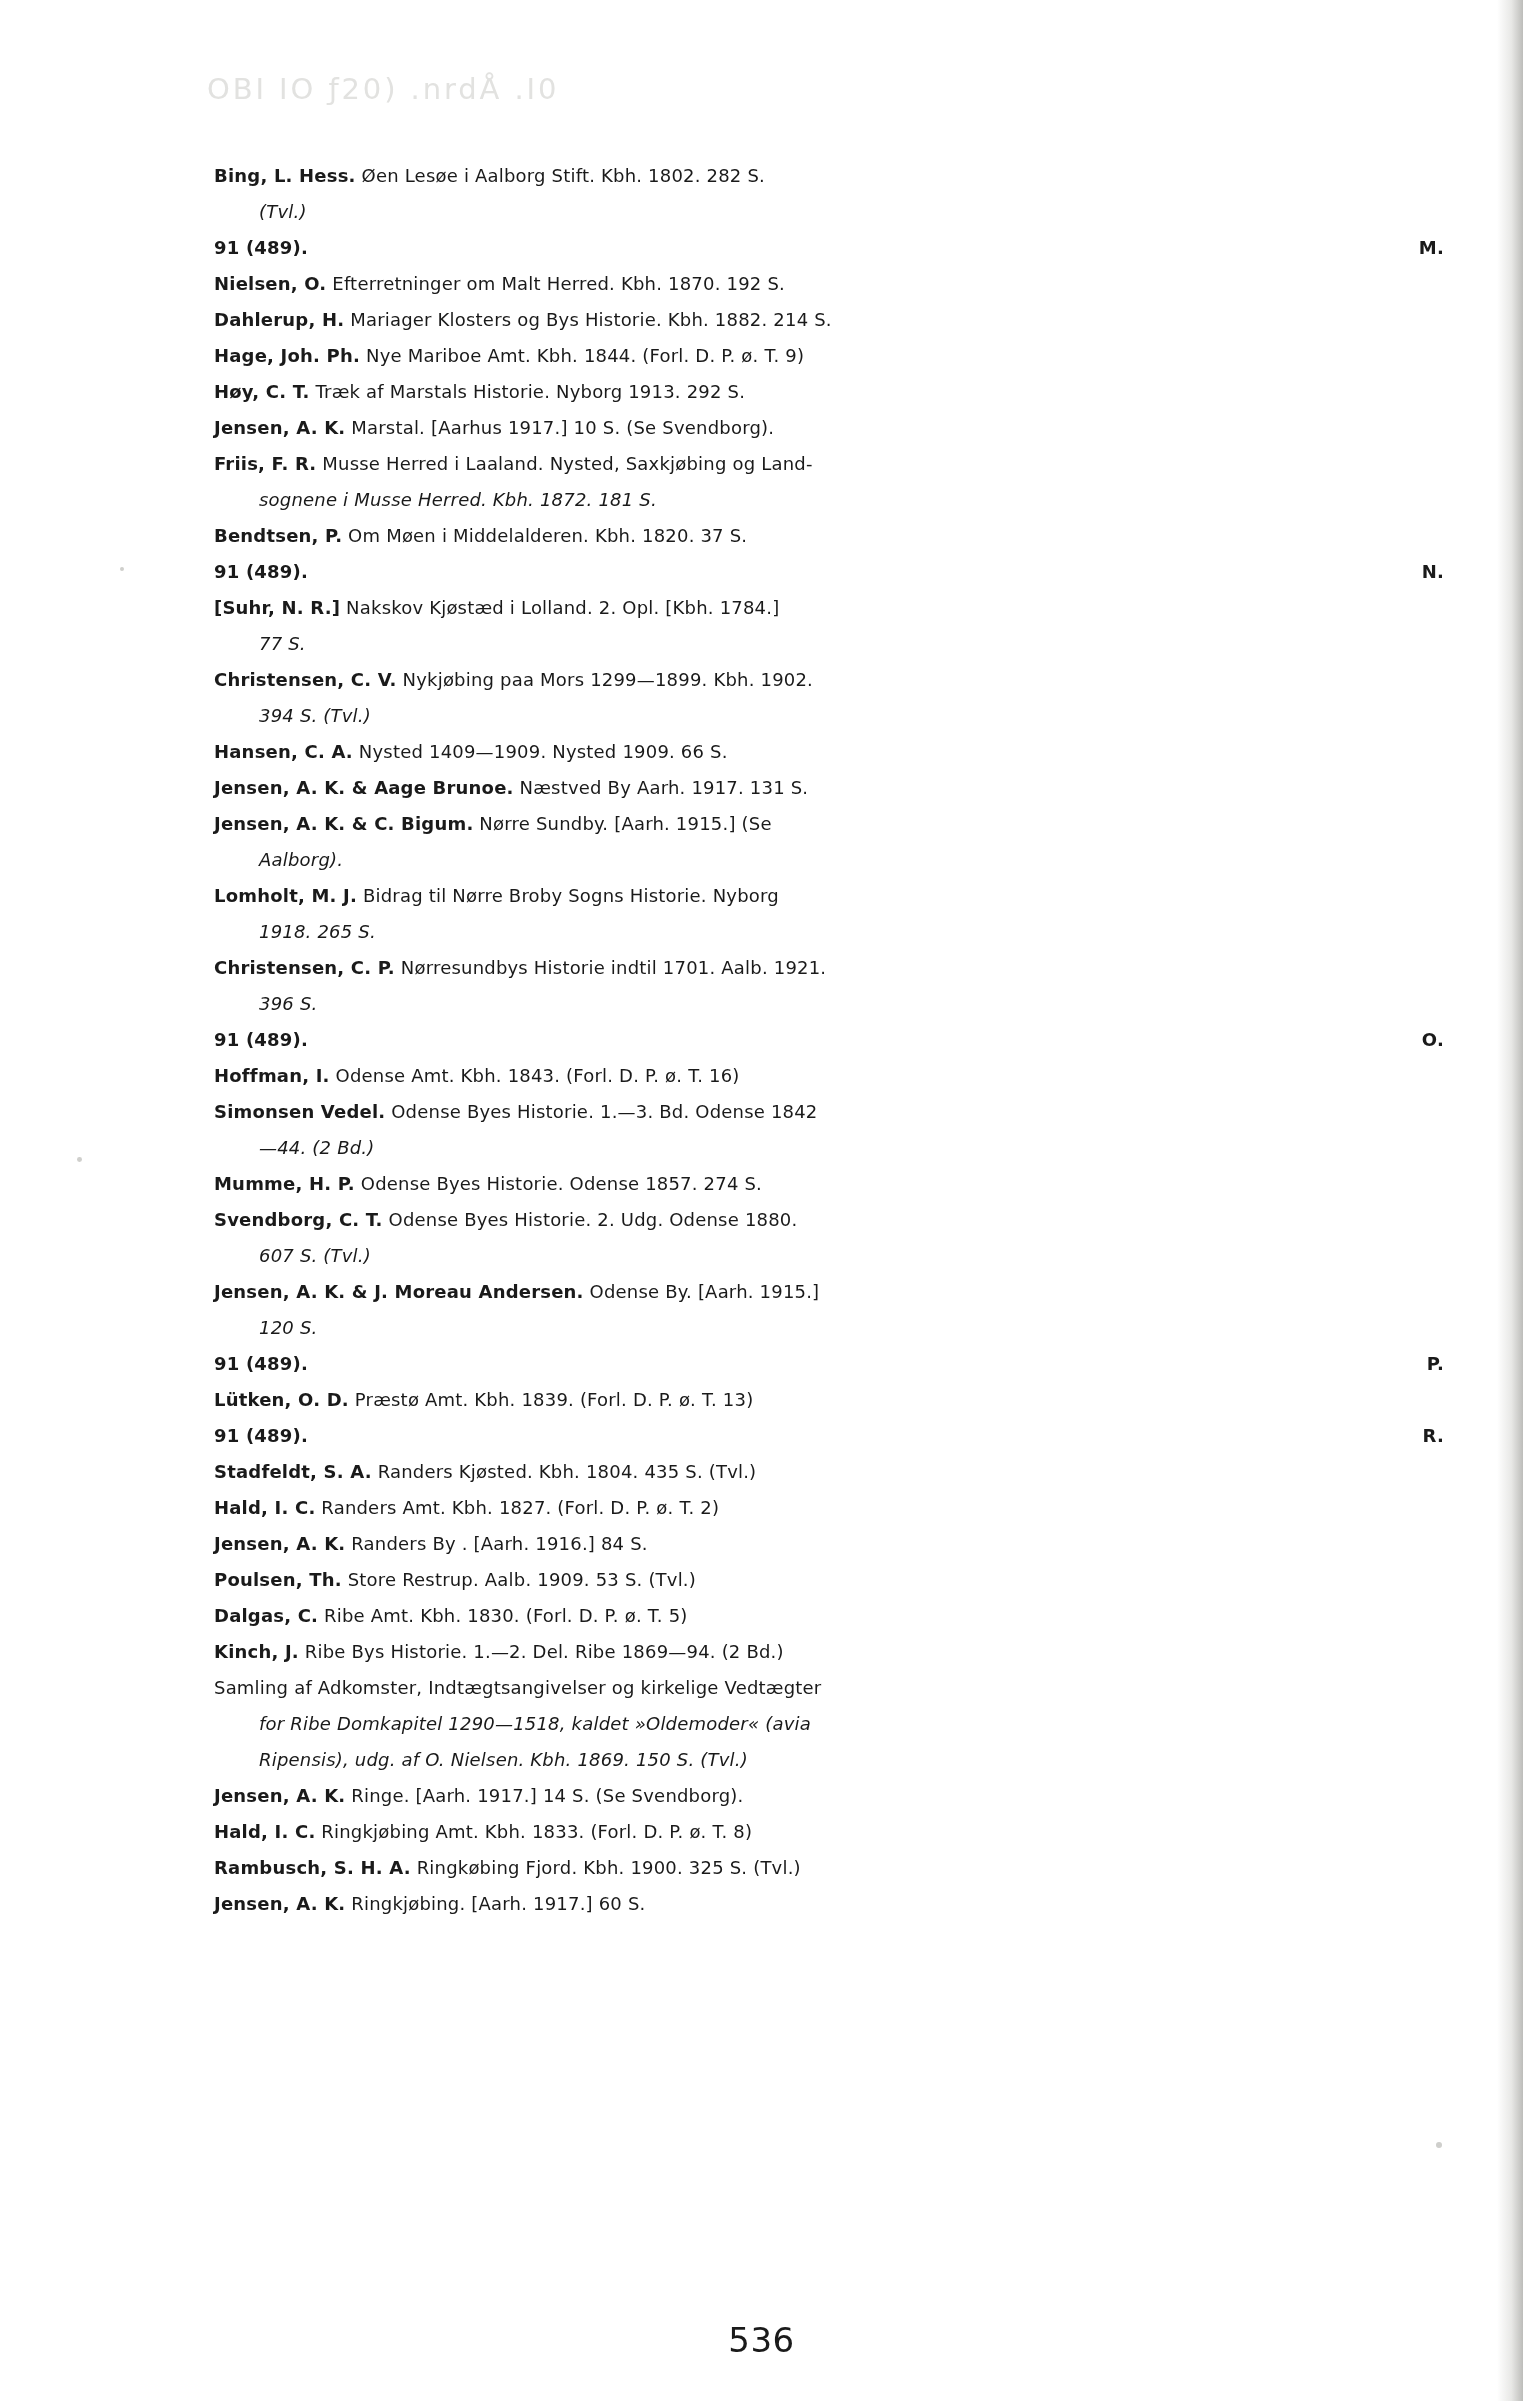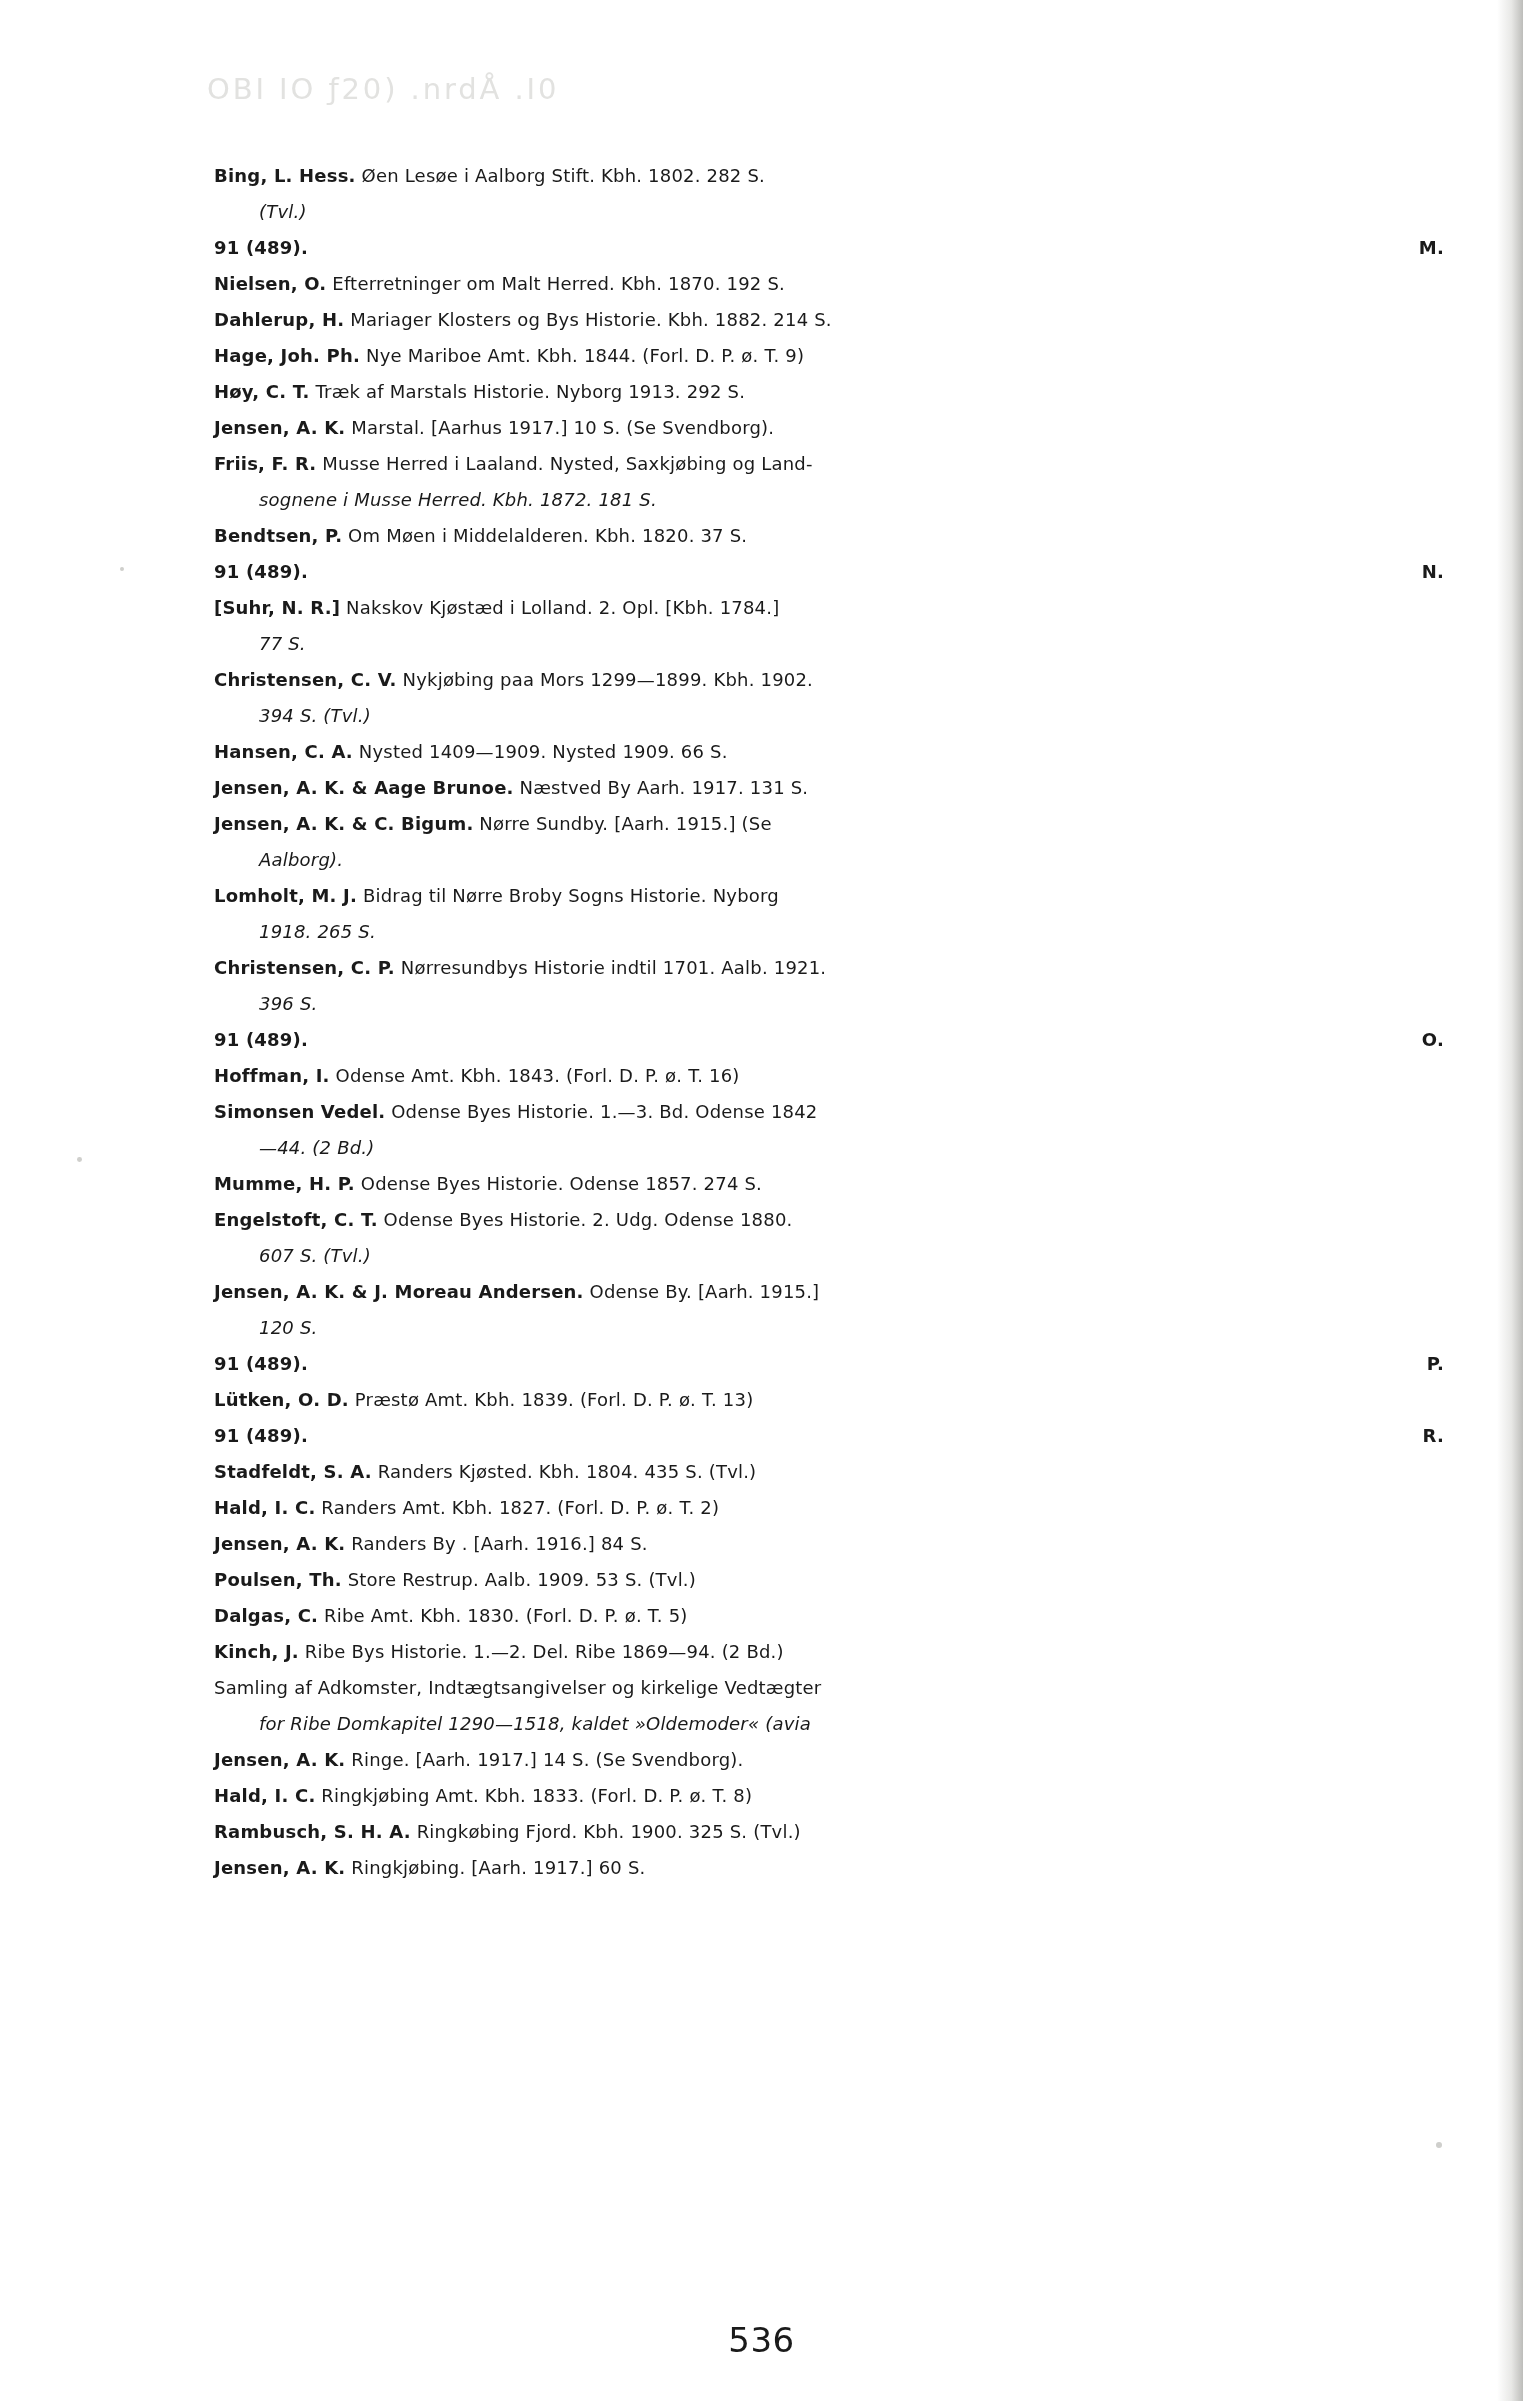--- a/index.html
+++ b/index.html
@@ -120,36 +120,36 @@
       <div class="entry"><span class="au">Jensen, A. K. &amp; Aage Brunoe.</span><span> Næstved By Aarh. 1917. 131 S.</span></div>
       <div class="entry"><span class="au">Jensen, A. K. &amp; C. Bigum.</span><span> Nørre Sundby. [Aarh. 1915.] (Se</span><span class="cont">Aalborg).</span></div>
       <div class="entry"><span class="au">Lomholt, M. J.</span><span> Bidrag til Nørre Broby Sogns Historie. Nyborg</span><span class="cont">1918. 265 S.</span></div>
       <div class="entry"><span class="au">Christensen, C. P.</span><span> Nørresundbys Historie indtil 1701. Aalb. 1921.</span><span class="cont">396 S.</span></div>
       <div class="entry">
         <span class="hdr"><span>91 (489).</span><span class="letter">O.</span></span>
       </div>
       <div class="entry"><span class="au">Hoffman, I.</span><span> Odense Amt. Kbh. 1843.      (Forl. D. P. ø. T. 16)</span></div>
       <div class="entry"><span class="au">Simonsen Vedel.</span><span> Odense Byes Historie. 1.—3. Bd. Odense 1842</span><span class="cont">—44. (2 Bd.)</span></div>
       <div class="entry"><span class="au">Mumme, H. P.</span><span> Odense Byes Historie. Odense 1857. 274 S.</span></div>
-      <div class="entry"><span class="au">Engelstoft, C. T.</span><span> Odense Byes Historie. 2. Udg. Odense 1880.</span><span class="cont">607 S. (Tvl.)</span></div>
+      <div class="entry"><span class="au">Svendborg, C. T.</span><span> Odense Byes Historie. 2. Udg. Odense 1880.</span><span class="cont">607 S. (Tvl.)</span></div>
       <div class="entry"><span class="au">Jensen, A. K. &amp; J. Moreau Andersen.</span><span> Odense By. [Aarh. 1915.]</span><span class="cont">120 S.</span></div>
       <div class="entry">
         <span class="hdr"><span>91 (489).</span><span class="letter">P.</span></span>
       </div>
       <div class="entry"><span class="au">Lütken, O. D.</span><span> Præstø Amt. Kbh. 1839.      (Forl. D. P. ø. T. 13)</span></div>
       <div class="entry">
         <span class="hdr"><span>91 (489).</span><span class="letter">R.</span></span>
       </div>
       <div class="entry"><span class="au">Stadfeldt, S. A.</span><span> Randers Kjøsted. Kbh. 1804. 435 S. (Tvl.)</span></div>
       <div class="entry"><span class="au">Hald, I. C.</span><span> Randers Amt. Kbh. 1827.      (Forl. D. P. ø. T. 2)</span></div>
       <div class="entry"><span class="au">Jensen, A. K.</span><span> Randers By . [Aarh. 1916.] 84 S.</span></div>
       <div class="entry"><span class="au">Poulsen, Th.</span><span> Store Restrup. Aalb. 1909. 53 S. (Tvl.)</span></div>
       <div class="entry"><span class="au">Dalgas, C.</span><span> Ribe Amt. Kbh. 1830.        (Forl. D. P. ø. T. 5)</span></div>
       <div class="entry"><span class="au">Kinch, J.</span><span> Ribe Bys Historie. 1.—2. Del. Ribe 1869—94. (2 Bd.)</span></div>
-      <div class="entry"><span>Samling af Adkomster, Indtægtsangivelser og kirkelige Vedtægter</span><span class="cont">for Ribe Domkapitel 1290—1518, kaldet »Oldemoder« (avia</span></div>
+      <div class="entry"><span>Samling af Adkomster, Indtægtsangivelser og kirkelige Vedtægter</span><span class="cont">for Ribe Domkapitel 1290—1518, kaldet »Oldemoder« (avia</span><span class="cont">Ripensis), udg. af O. Nielsen. Kbh. 1869. 150 S. (Tvl.)</span></div>
       <div class="entry"><span class="au">Jensen, A. K.</span><span> Ringe. [Aarh. 1917.] 14 S. (Se Svendborg).</span></div>
       <div class="entry"><span class="au">Hald, I. C.</span><span> Ringkjøbing Amt. Kbh. 1833.    (Forl. D. P. ø. T. 8)</span></div>
       <div class="entry"><span class="au">Rambusch, S. H. A.</span><span> Ringkøbing Fjord. Kbh. 1900. 325 S. (Tvl.)</span></div>
       <div class="entry"><span class="au">Jensen, A. K.</span><span> Ringkjøbing. [Aarh. 1917.] 60 S.</span></div>
     </div>
 
   <div class="folio">536</div>
 
   <div class="speck" style="left:77px; top:1157px; width:4.8px; height:4.8px;"></div>
   <div class="speck" style="left:1436px; top:2142px; width:5.8px; height:5.8px;"></div>

